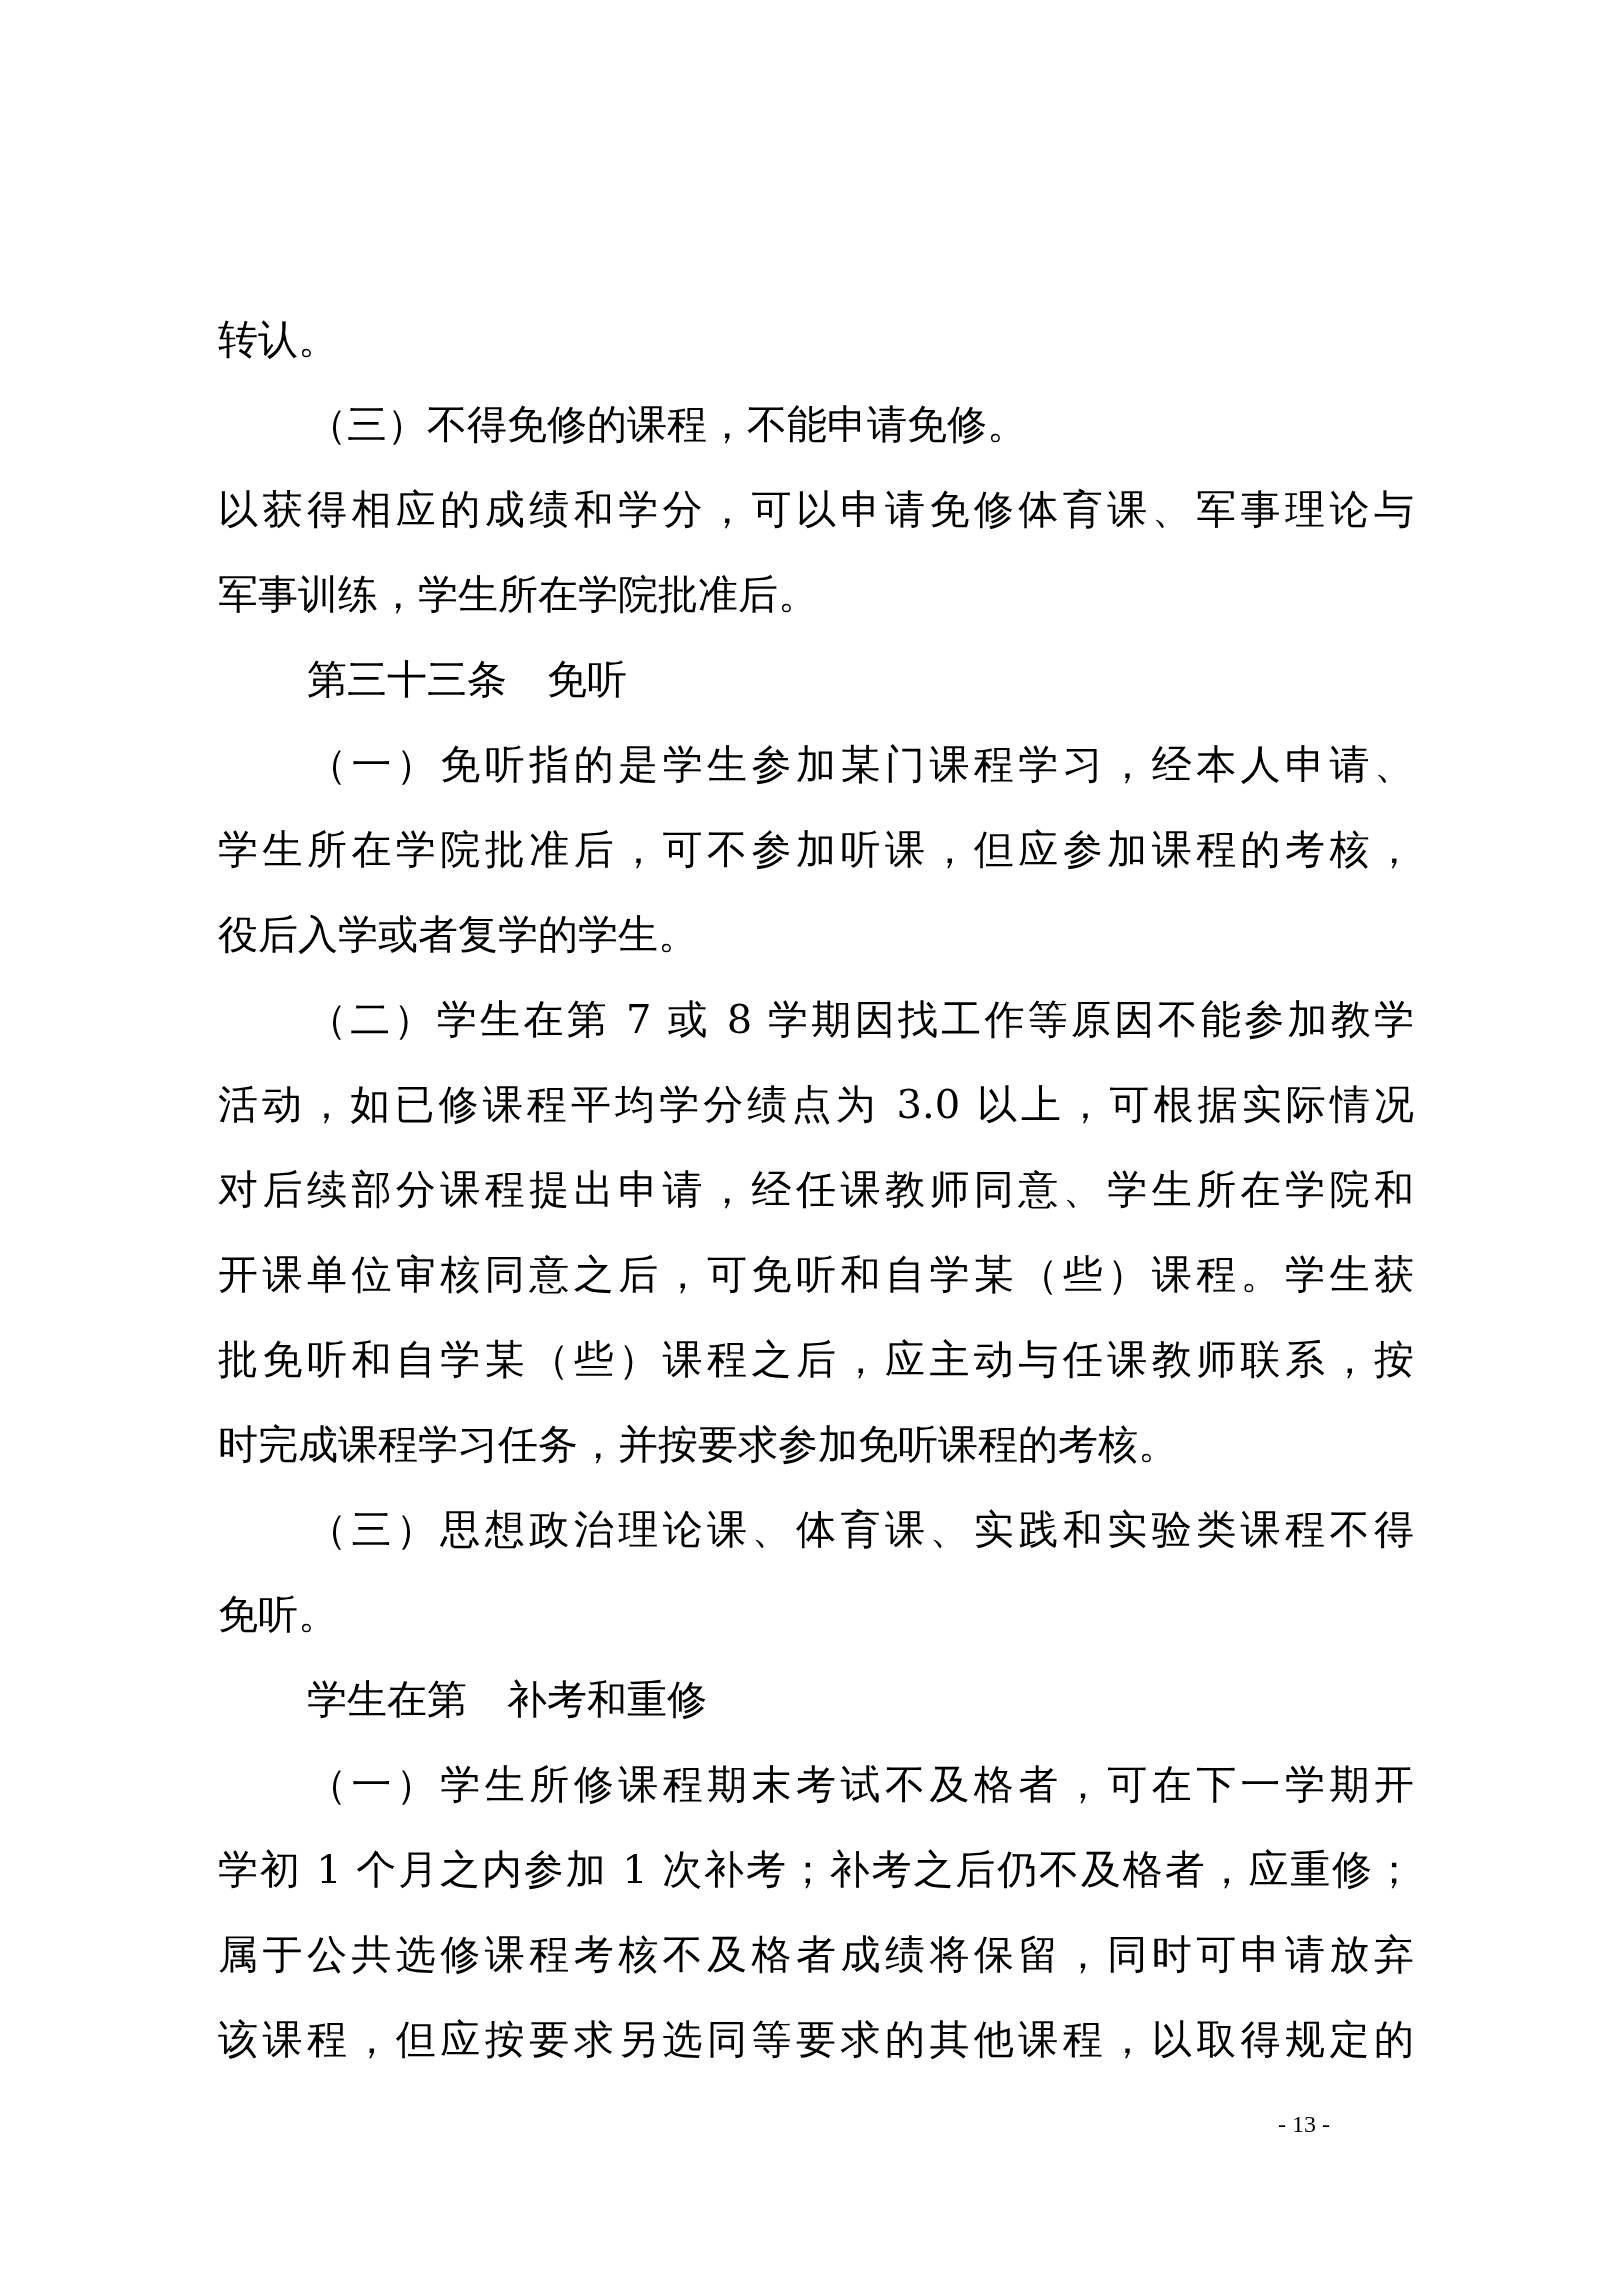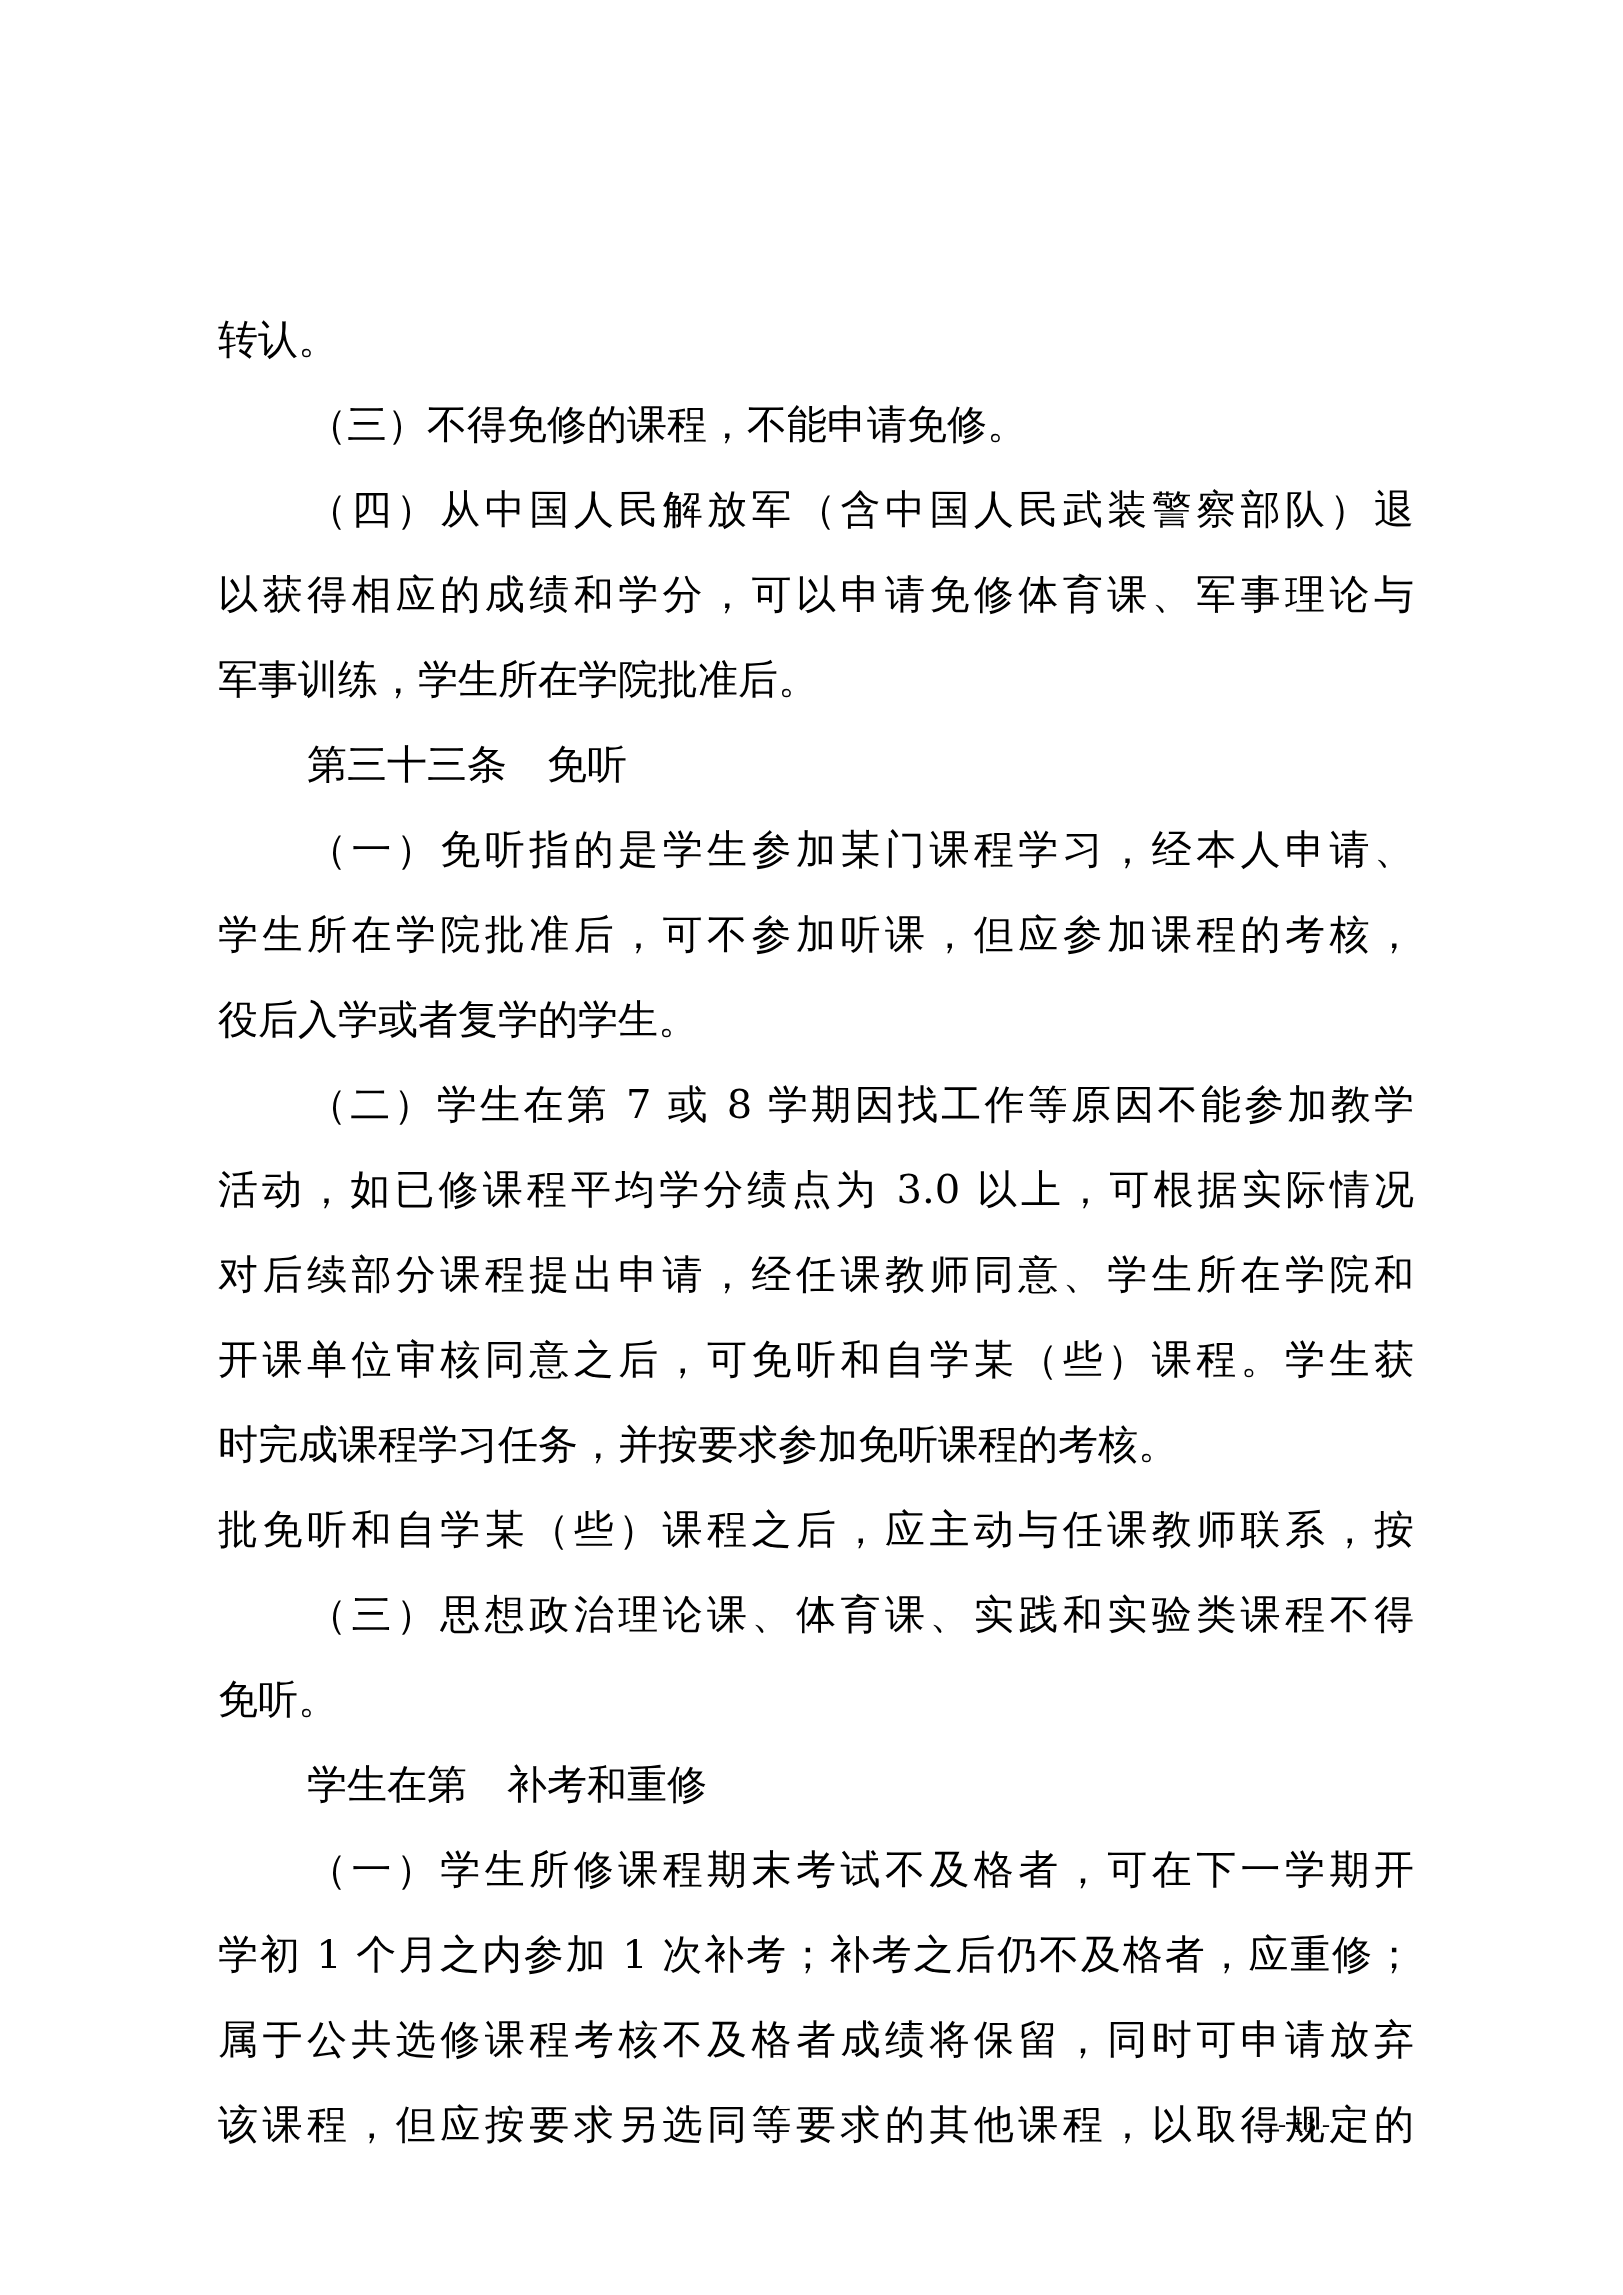--- a/index.html
+++ b/index.html
@@ -43,42 +43,41 @@
 
     <p class="para">
       <span class="line last">转认。</span>
     </p>
 
     <p class="para indent">
       <span class="line last">（三）不得免修的课程，不能申请免修。</span>
     </p>
 
     <p class="para">
-      <span class="line" style="padding-left:89px;">（四）从中国人民解放军（含中国人民武装警察部队）退</span>
       <span class="line">以获得相应的成绩和学分，可以申请免修体育课、军事理论与</span>
       <span class="line last">军事训练，学生所在学院批准后。</span>
     </p>
 
     <p class="para heading">
       <span class="line last" style="padding-left:89px;">第三十三条　免听</span>
     </p>
 
     <p class="para">
       <span class="line" style="padding-left:89px;">（一）免听指的是学生参加某门课程学习，经本人申请、</span>
       <span class="line">学生所在学院批准后，可不参加听课，但应参加课程的考核，</span>
       <span class="line last">役后入学或者复学的学生。</span>
     </p>
 
     <p class="para">
       <span class="line" style="padding-left:89px;">（二）学生在第 7 或 8 学期因找工作等原因不能参加教学</span>
       <span class="line">活动，如已修课程平均学分绩点为 3.0 以上，可根据实际情况</span>
       <span class="line">对后续部分课程提出申请，经任课教师同意、学生所在学院和</span>
       <span class="line">开课单位审核同意之后，可免听和自学某（些）课程。学生获</span>
+      <span class="line">批免听和自学某（些）课程之后，应主动与任课教师联系，按</span>
       <span class="line last">时完成课程学习任务，并按要求参加免听课程的考核。</span>
-      <span class="line">批免听和自学某（些）课程之后，应主动与任课教师联系，按</span>
     </p>
 
     <p class="para">
       <span class="line" style="padding-left:89px;">（三）思想政治理论课、体育课、实践和实验类课程不得</span>
       <span class="line last">免听。</span>
     </p>
 
     <p class="para heading">
       <span class="line last" style="padding-left:89px;">学生在第　补考和重修</span>
     </p>

